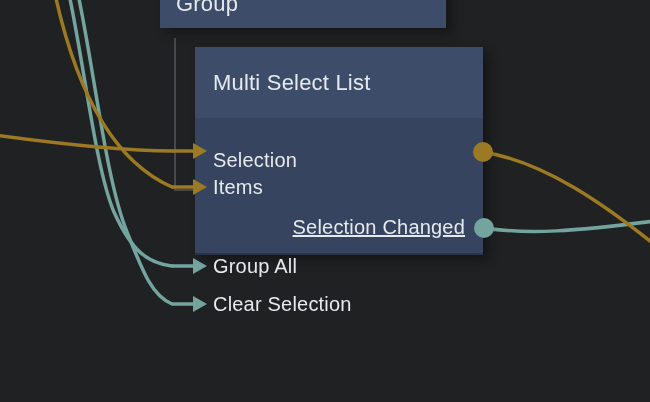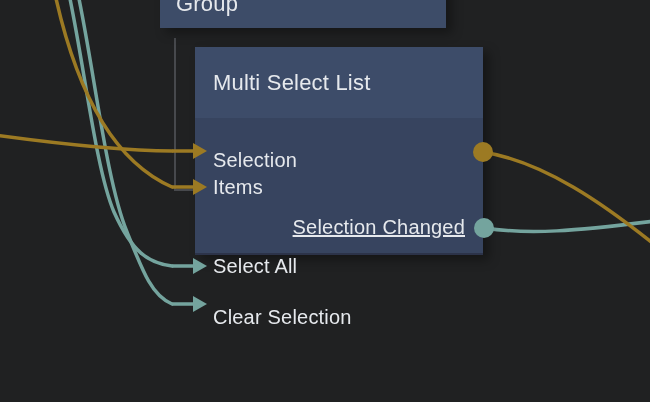--- a/index.html
+++ b/index.html
@@ -48,21 +48,21 @@
   .port-label{
     position:absolute;color:var(--text,#e6e9ed);font-size:20px;line-height:28px;
     white-space:nowrap;letter-spacing:0.2px;
   }
   .port-label.left{left:18px;}
   .port-label.right{right:18px;text-align:right;}
   .r-selection{top:99px;}
   .r-items{top:126px;}
   .r-selchanged{top:166px;text-decoration:underline;}
   .r-selectall{top:205px;}
-  .r-clearsel{top:256px;text-align:right;}
+  .r-clearsel{top:243px;text-align:right;}
 
   .in-arrow{position:absolute;left:-23px;width:36px;height:18px;z-index:3;}
   .a-selection{top:95px;}
   .a-items{top:131px;}
   .a-selectall{top:210px;}
   .a-clearsel{top:248px;}
   .in-arrow.gold line{stroke:var(--gold,#9c7a23);}
   .in-arrow.gold path{fill:var(--gold,#9c7a23);}
   .in-arrow.teal line{stroke:var(--teal,#74a49e);}
   .in-arrow.teal path{fill:var(--teal,#74a49e);}
@@ -94,21 +94,21 @@
     <div class="title">Group</div>
   </div>
 
   <div class="node node-msl">
     <div class="node-header"></div>
     <div class="title">Multi Select List</div>
 
     <div class="port-label left r-selection">Selection</div>
     <div class="port-label left r-items">Items</div>
     <div class="port-label right r-selchanged">Selection Changed</div>
-    <div class="port-label left r-selectall">Select All</div>
+    <div class="port-label left r-selectall">Group All</div>
     <div class="port-label left r-clearsel">Clear Selection</div>
 
     <svg class="in-arrow gold a-selection" viewBox="0 0 36 18">
       <line x1="1" y1="9" x2="21" y2="9" stroke-width="3.5" stroke-linecap="round"></line>
       <path d="M21,1 L35,9 L21,17 Z"></path>
     </svg>
     <svg class="in-arrow gold a-items" viewBox="0 0 36 18">
       <line x1="1" y1="9" x2="21" y2="9" stroke-width="3.5" stroke-linecap="round"></line>
       <path d="M21,1 L35,9 L21,17 Z"></path>
     </svg>

